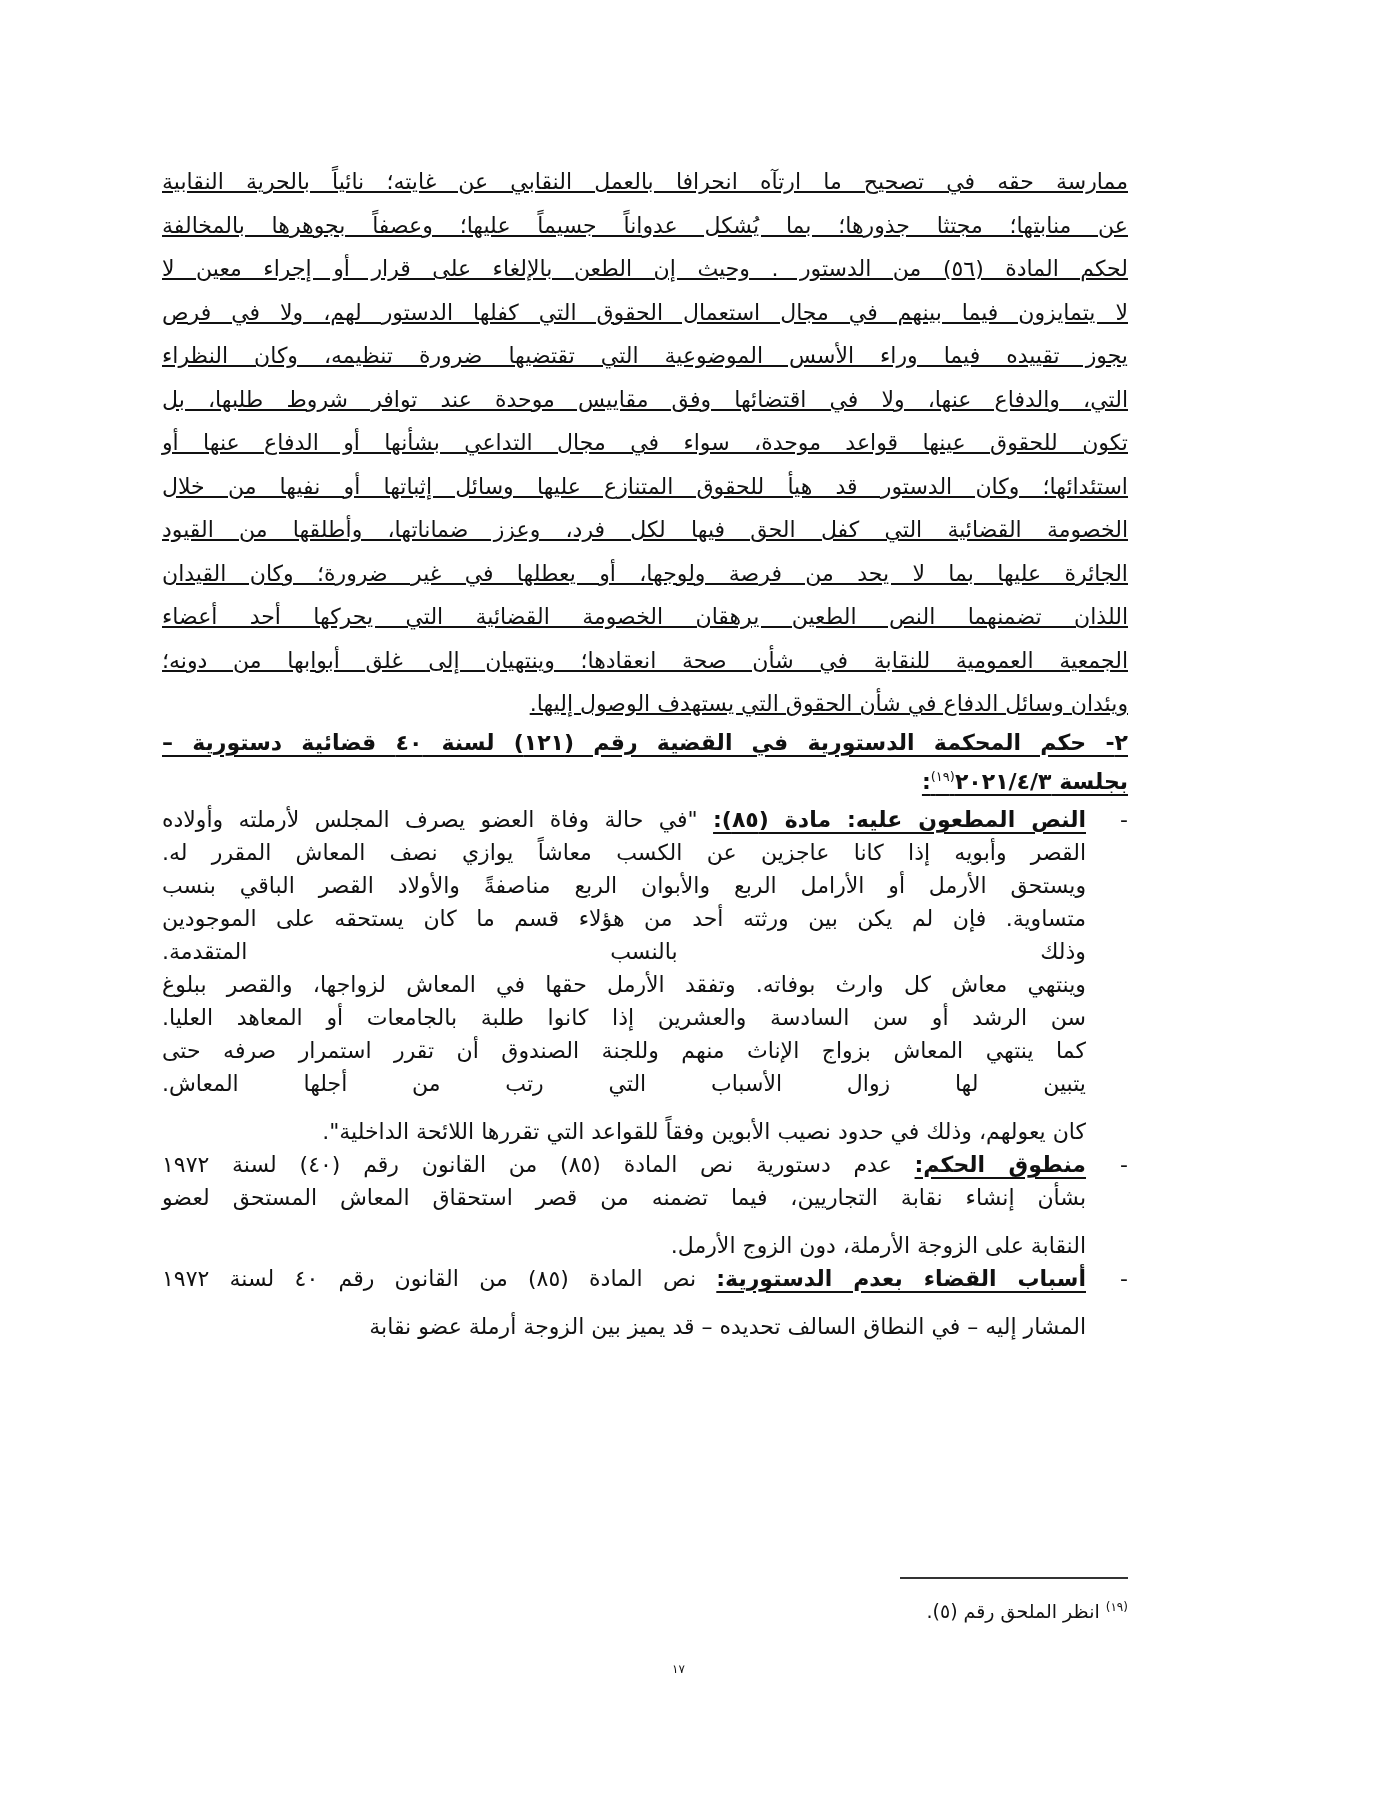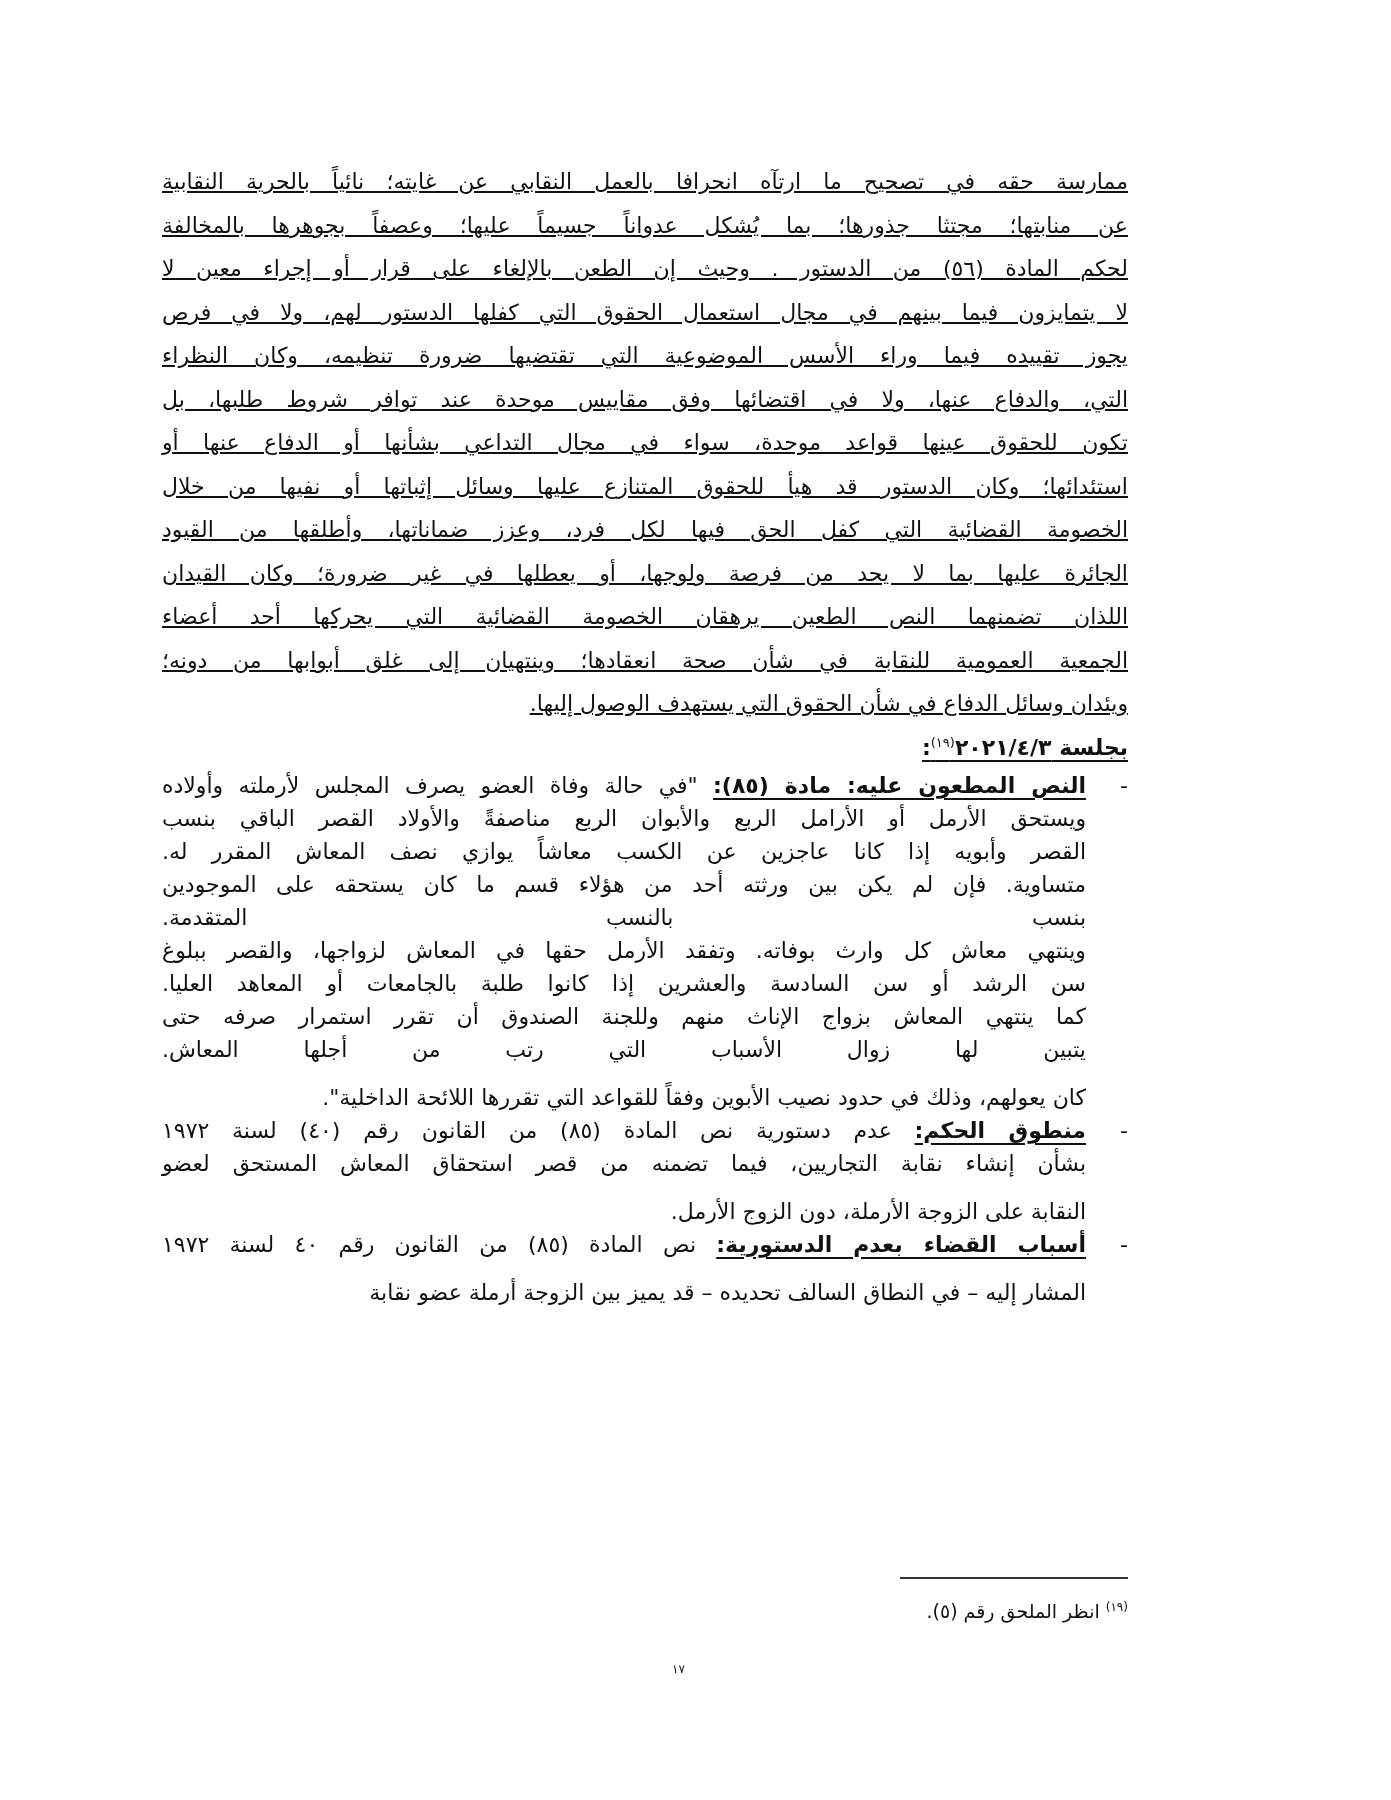--- a/index.html
+++ b/index.html
@@ -39,31 +39,32 @@
       <span class="ln">تكون للحقوق عينها قواعد موحدة، سواء في مجال التداعي بشأنها أو الدفاع عنها أو</span>
       <span class="ln">استئدائها؛ وكان الدستور قد هيأ للحقوق المتنازع عليها وسائل إثباتها أو نفيها من خلال</span>
       <span class="ln">الخصومة القضائية التي كفل الحق فيها لكل فرد، وعزز ضماناتها، وأطلقها من القيود</span>
       <span class="ln">الجائرة عليها بما لا يحد من فرصة ولوجها، أو يعطلها في غير ضرورة؛ وكان القيدان</span>
       <span class="ln">اللذان تضمنهما النص الطعين يرهقان الخصومة القضائية التي يحركها أحد أعضاء</span>
       <span class="ln">الجمعية العمومية للنقابة في شأن صحة انعقادها؛ وينتهيان إلى غلق أبوابها من دونه؛</span>
       <span class="ln last">ويئدان وسائل الدفاع في شأن الحقوق التي يستهدف الوصول إليها.</span>
     </p>
 
   <div class="heading">
+    <span class="ln">٢- حكم المحكمة الدستورية في القضية رقم (١٢١) لسنة ٤٠ قضائية دستورية –</span>
     <span class="ln last"><span>بجلسة ٢٠٢١/٤/٣</span><sup>(١٩)</sup><span>:</span></span>
   </div>
 
   <ul class="bullets" id="bullets">
       <li class="bullet">
         <span class="dash">-</span>
         <span class="ln"><span class="lbl">النص المطعون عليه: مادة (٨٥):</span><span> "في حالة وفاة العضو يصرف المجلس لأرملته وأولاده</span></span>
+        <span class="ln">القصر وأبويه إذا كانا عاجزين عن الكسب معاشاً يوازي نصف المعاش المقرر له.</span>
         <span class="ln">ويستحق الأرمل أو الأرامل الربع والأبوان الربع مناصفةً والأولاد القصر الباقي بنسب</span>
-        <span class="ln">القصر وأبويه إذا كانا عاجزين عن الكسب معاشاً يوازي نصف المعاش المقرر له.</span>
         <span class="ln">متساوية. فإن لم يكن بين ورثته أحد من هؤلاء قسم ما كان يستحقه على الموجودين</span>
-        <span class="ln">بنسب بالنسب المتقدمة.</span>
+        <span class="ln">وذلك بالنسب المتقدمة.</span>
         <span class="ln">وينتهي معاش كل وارث بوفاته. وتفقد الأرمل حقها في المعاش لزواجها، والقصر ببلوغ</span>
         <span class="ln">سن الرشد أو سن السادسة والعشرين إذا كانوا طلبة بالجامعات أو المعاهد العليا.</span>
         <span class="ln">كما ينتهي المعاش بزواج الإناث منهم وللجنة الصندوق أن تقرر استمرار صرفه حتى</span>
         <span class="ln">يتبين لها زوال الأسباب التي رتب من أجلها المعاش.</span>
         <span class="ln last">كان يعولهم، وذلك في حدود نصيب الأبوين وفقاً للقواعد التي تقررها اللائحة الداخلية".</span>
       </li>
       <li class="bullet">
         <span class="dash">-</span>
         <span class="ln"><span class="lbl">منطوق الحكم:</span><span> عدم دستورية نص المادة (٨٥) من القانون رقم (٤٠) لسنة ١٩٧٢</span></span>
         <span class="ln">بشأن إنشاء نقابة التجاريين، فيما تضمنه من قصر استحقاق المعاش المستحق لعضو</span>

